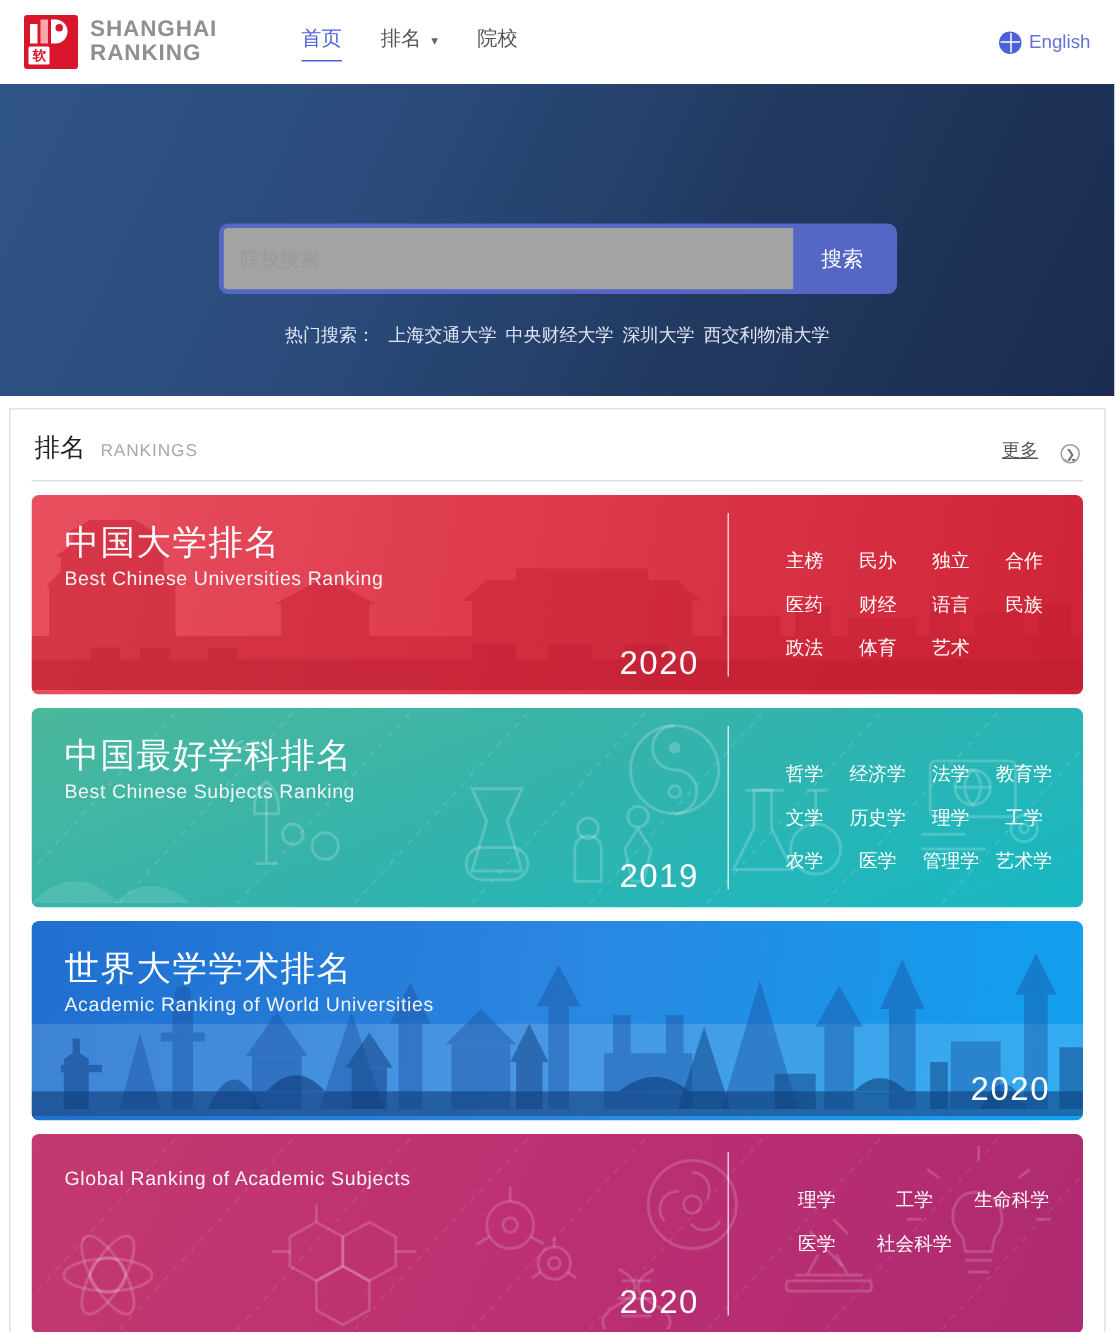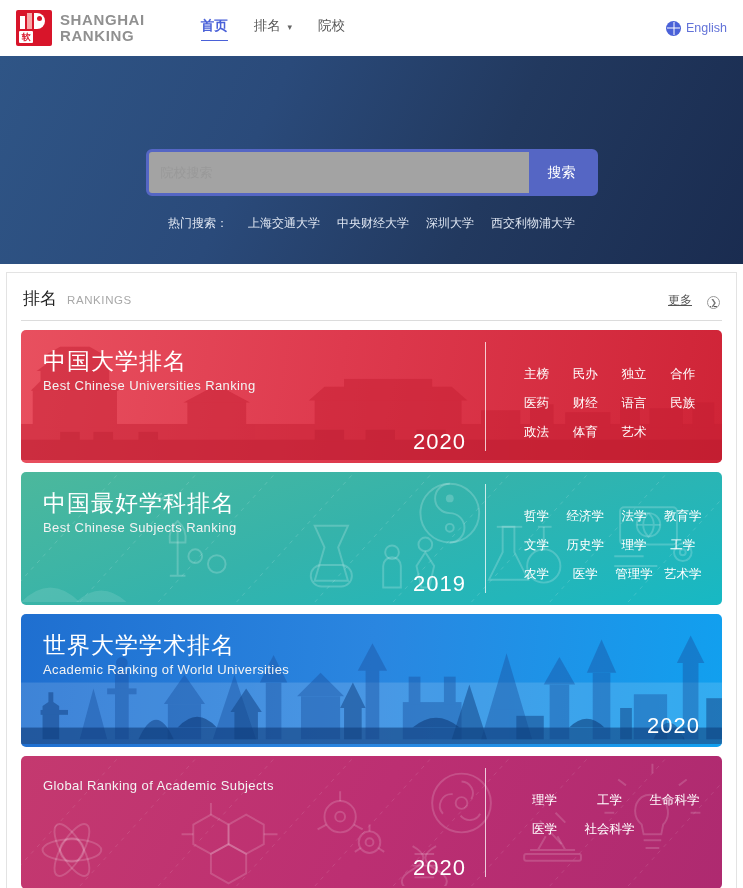--- a/index.html
+++ b/index.html
@@ -47,21 +47,21 @@
   .logo-text .l1, .logo-text .l2 {
     font-size: 15px; font-weight: 700; letter-spacing: 0.6px;
     color: #909090; display: block;
   }
 
   .nav { display: flex; align-items: center; gap: 26px; margin-left: 56px; }
   .nav-item {
     font-size: 13.5px; color: #555; cursor: pointer;
     padding-bottom: 4px; position: relative; white-space: nowrap;
   }
-  .nav-item.active { color: #4a61d8; font-weight: bold; }
+  .nav-item.active { color: #4a61d8; }
   .nav-item.active:after {
     content: ""; position: absolute; left: 0; right: 0; bottom: -2px;
     height: 1.5px; background: #4a61d8;
   }
   .chev { font-size: 9px; margin-left: 3px; color: #666; }
 
   .lang {
     margin-left: auto; display: flex; align-items: center; gap: 5px;
     color: #6272d8; font-size: 12.5px; cursor: pointer;
   }
@@ -99,21 +99,21 @@
     font-family: "Liberation Sans", sans-serif;
   }
   .search-input::placeholder { color: #999; }
   .search-btn {
     width: 66px; background: #5566c4; border: none; color: #fff;
     font-size: 14px; cursor: pointer;
     font-family: "Liberation Sans", sans-serif;
   }
   .hot {
     margin-top: 19px; color: #dfe6f2; font-size: 12px;
-    display: flex; gap: 17px; align-items: center;
+    display: flex; gap: 6px; align-items: center;
   }
   .hot-label { margin-right: 3px; }
   .hot a { color: #dfe6f2; text-decoration: none; cursor: pointer; }
 
   
   .panel {
     margin: 8px 6px 0 6px;
     background: #ffffff;
     border: 1px solid #e3e3e3;
     border-bottom: none;

